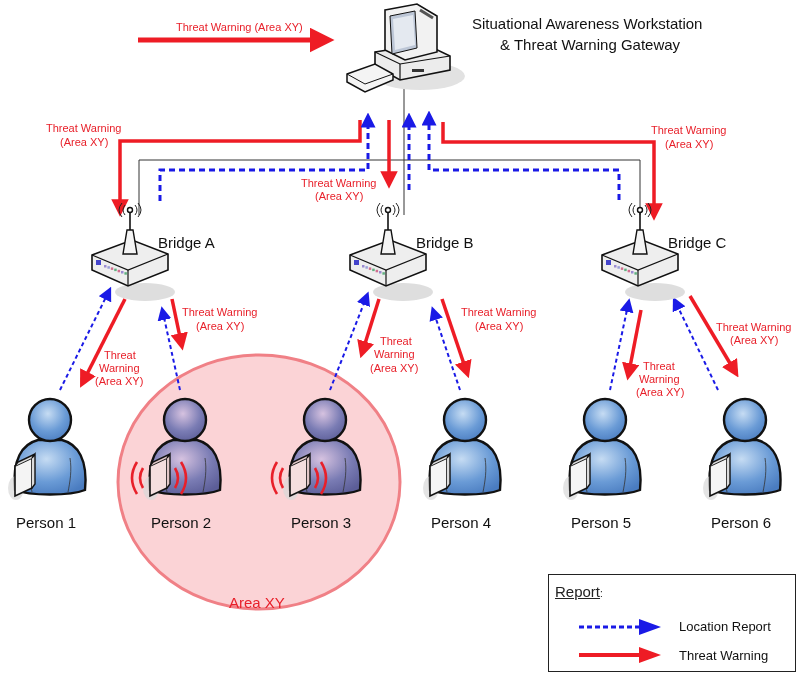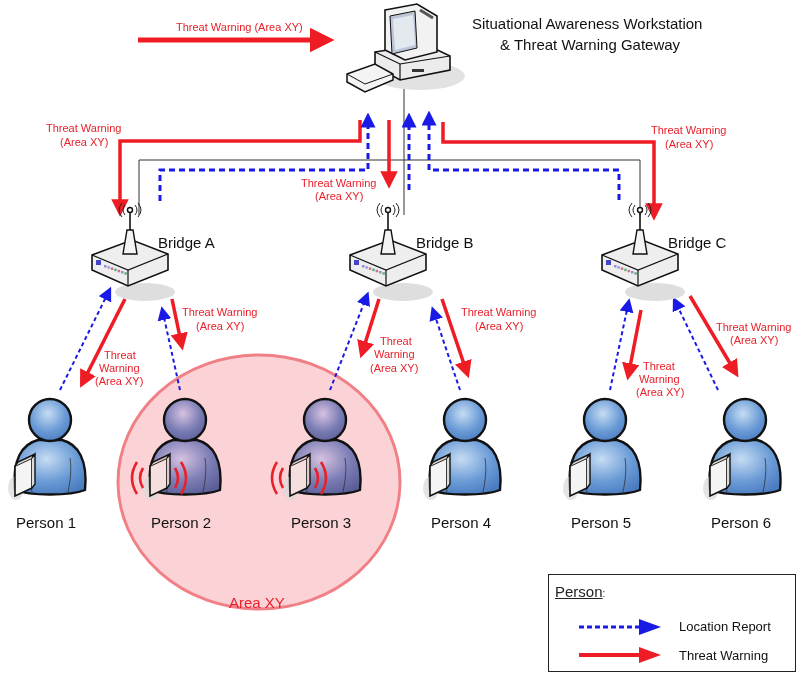--- a/index.html
+++ b/index.html
@@ -317,21 +317,21 @@
           </g>
         </g>
         <text class="lbl-black person-lbl" x="711" y="528">Person 6</text>
       </g>
     </g>
 
   <text class="area-lbl" x="229" y="608">Area XY</text>
 </svg>
 
 <div class="legend-box">
-  <div class="legend-title"><u>Person</u><span class="legend-colon">:</span></div>
+  <div class="legend-title"><u>Report</u><span class="legend-colon">:</span></div>
   <svg style="position:absolute;left:28px;top:44px;" width="90" height="16">
     <line x1="2" y1="8" x2="62" y2="8" stroke="#1a1ae6" stroke-width="3" stroke-dasharray="5,3"></line>
     <path d="M62,0 L84,8 L62,16 z" fill="#1a1ae6"></path>
   </svg>
   <div class="legend-item-label" style="top:44px;">Location Report</div>
   <svg style="position:absolute;left:28px;top:72px;" width="90" height="16">
     <line x1="2" y1="8" x2="62" y2="8" stroke="#ee1c25" stroke-width="4"></line>
     <path d="M62,0 L84,8 L62,16 z" fill="#ee1c25"></path>
   </svg>
   <div class="legend-item-label" style="top:73px;">Threat Warning</div>

